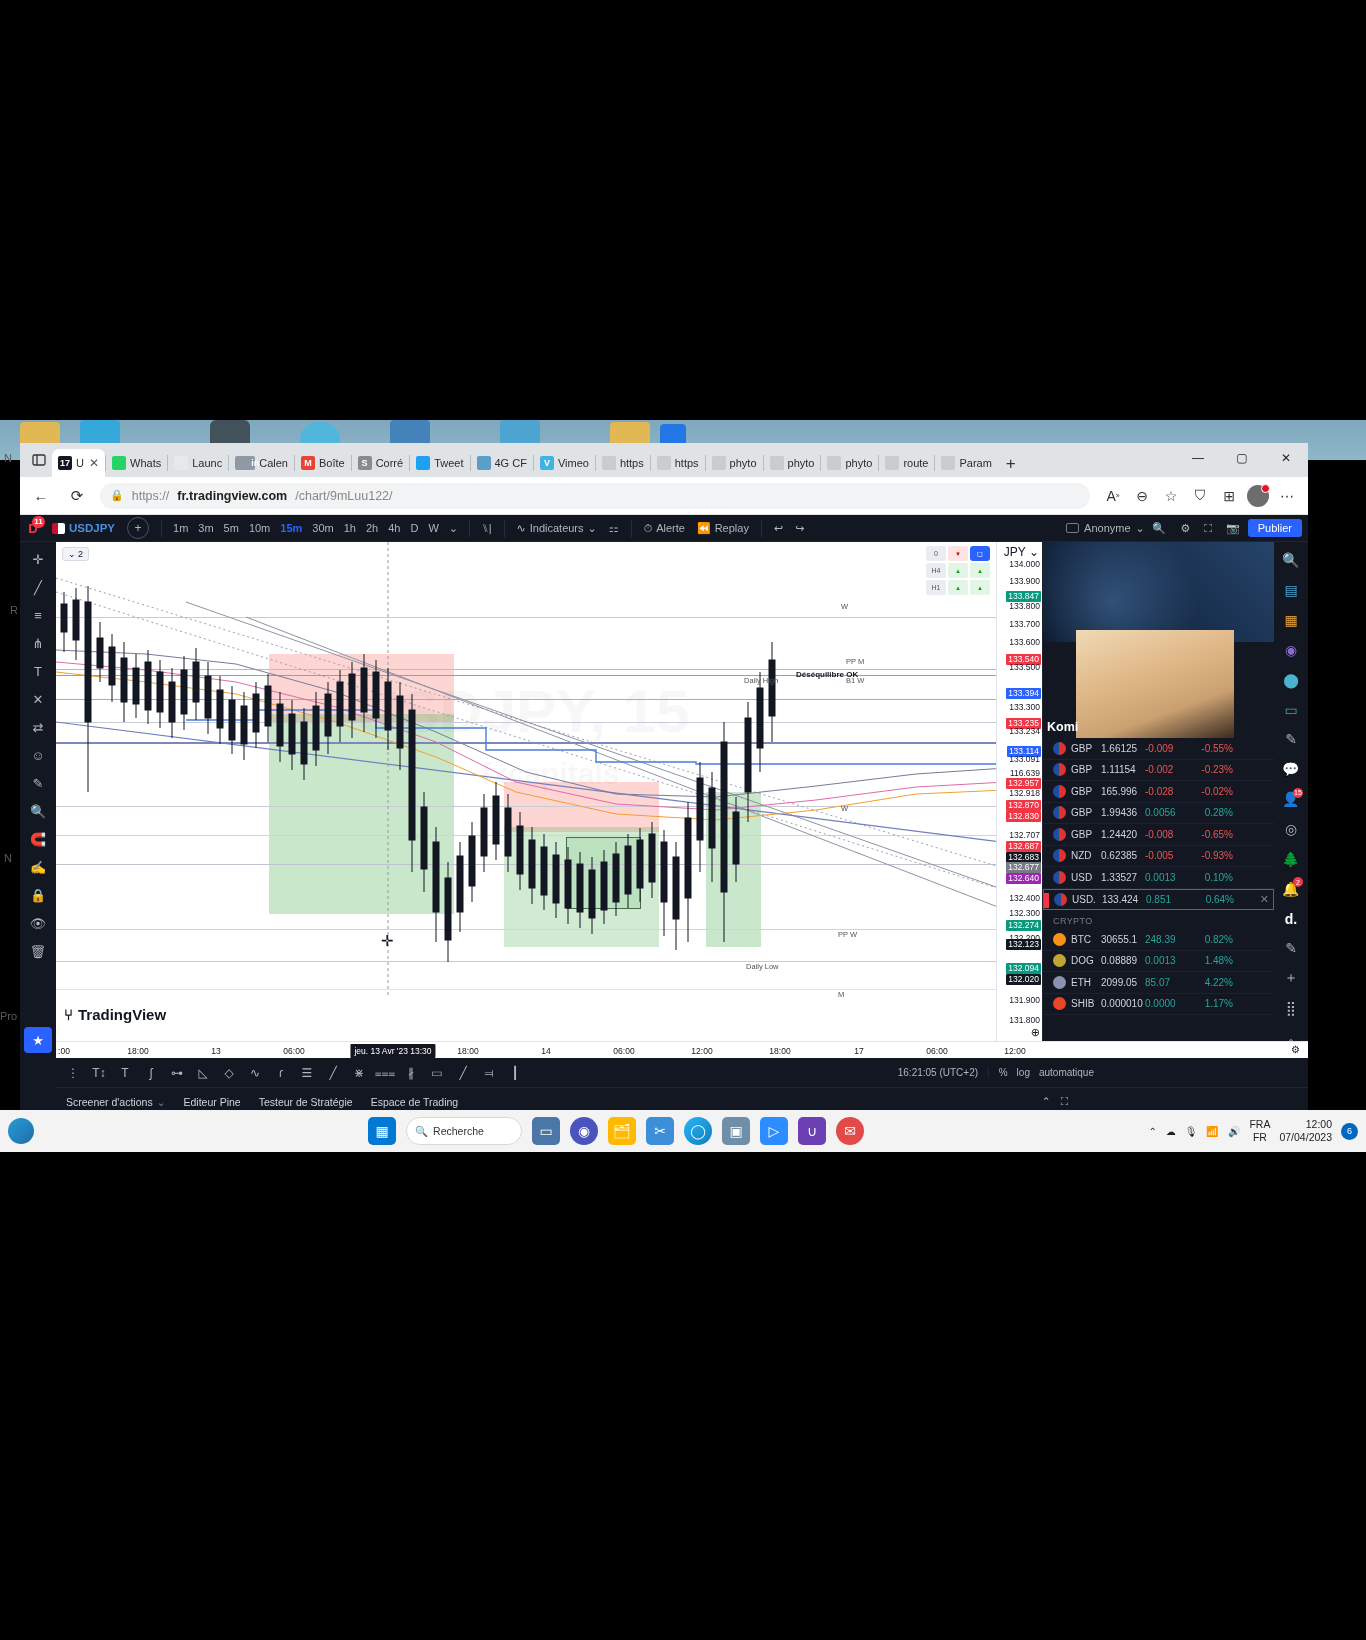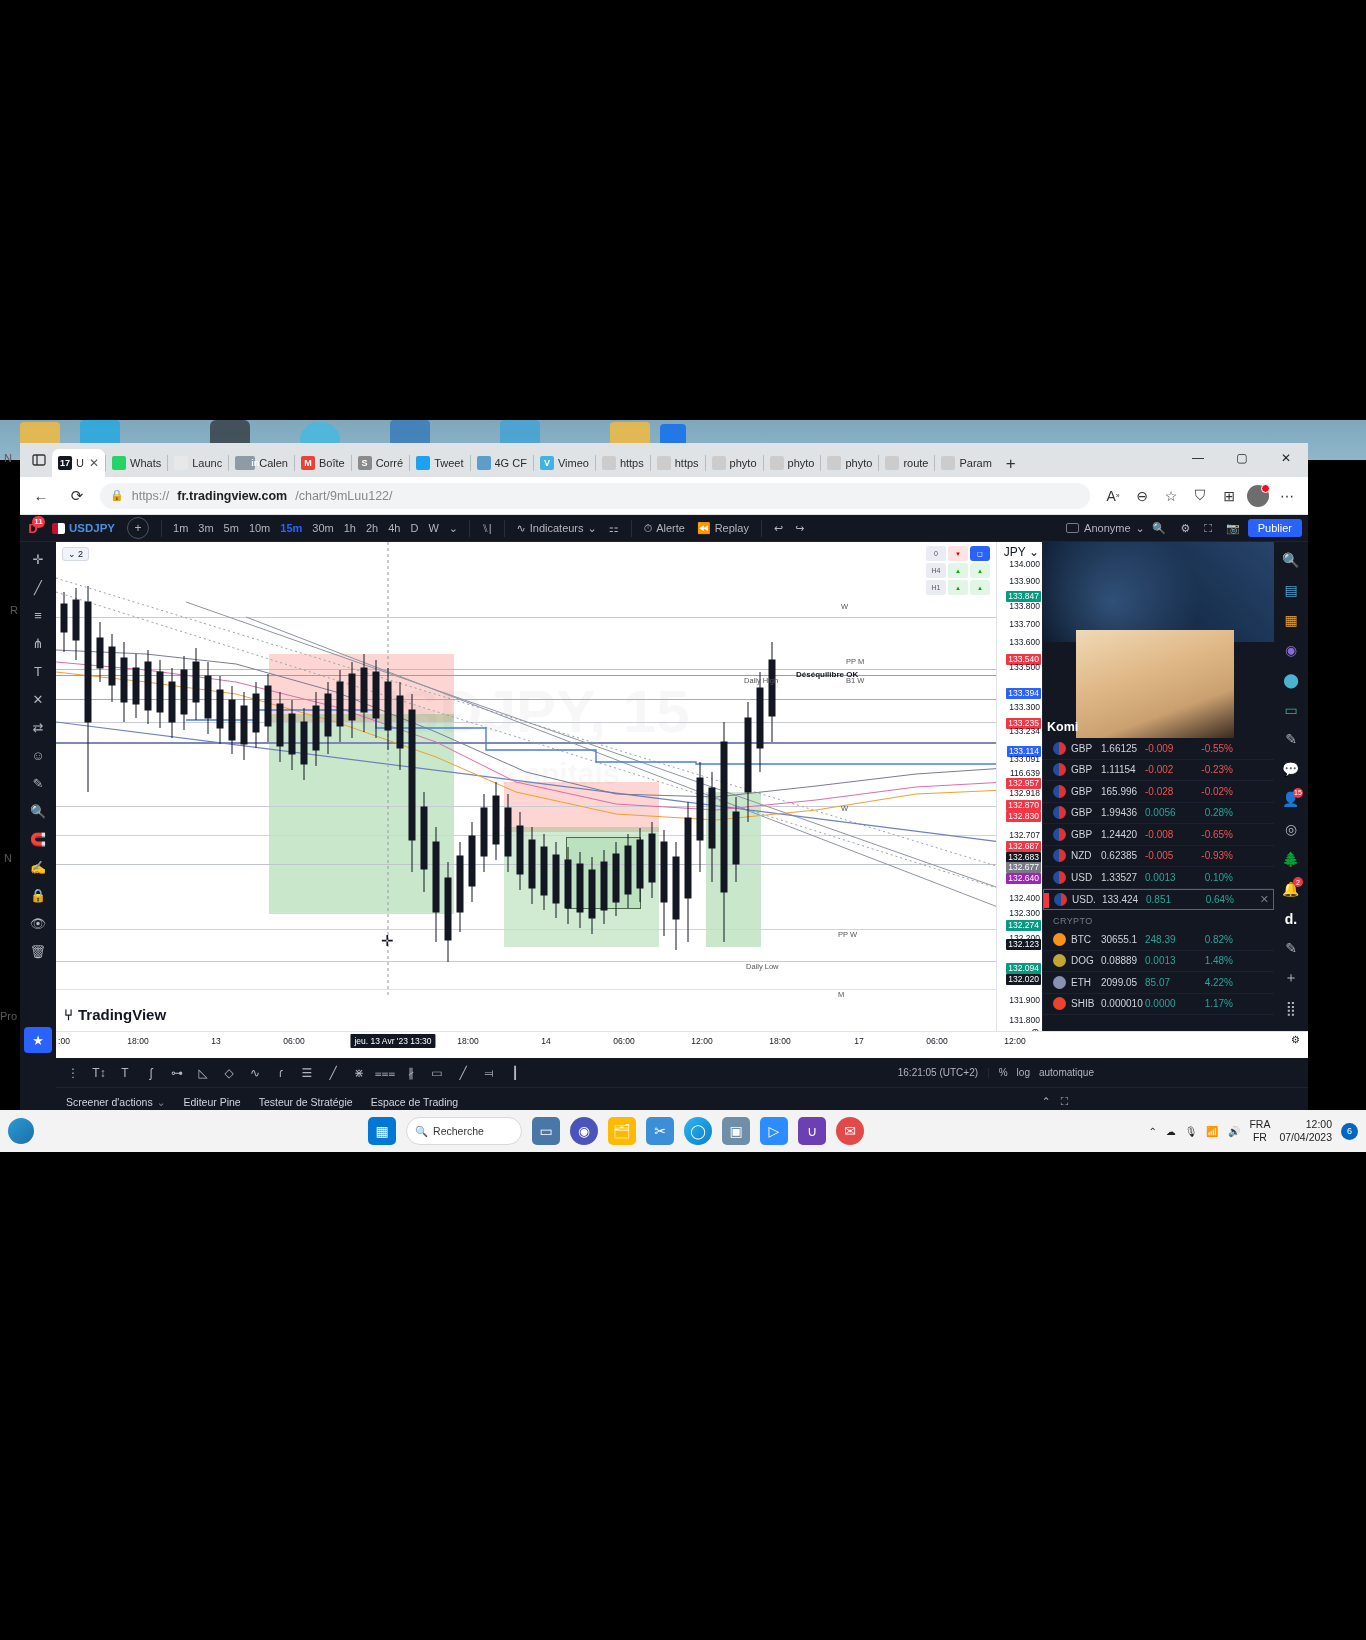--- a/index.html
+++ b/index.html
@@ -175,21 +175,21 @@
   .wl-footer .dots { margin-left:auto; color:#787b86; letter-spacing:1px; }
 
   
   .wm { position:absolute; font-weight:700; color:#f2f2f2; user-select:none; }
   .zone { position:absolute; }
   .hline { position:absolute; height:1px; }
   .tag { position:absolute; font-size:7.5px; color:#555; }
 
   
   .timeaxis {
-    position:absolute; left:36px; right:0; bottom:57px; height:27px; background:#fff;
+    position:absolute; left:36px; right:0; bottom:57px; height:17px; background:#fff;
     border-top:1px solid #e0e3eb; font-size:8.5px; color:#131722;padding-left:22px;
   }
   .tk { position:absolute; top:4px; transform:translateX(-50%); white-space:nowrap; }
   .tk.sel { background:#131722; color:#fff; padding:2px 4px; top:2px; border-radius:1px; }
 
   
   .drawbar {
     position:absolute; left:36px; bottom:28px; height:29px; width:100%;
     background:#131722; display:flex; align-items:center; gap:0px; padding-left:4px;
     color:#b2b5be; font-size:12px;

